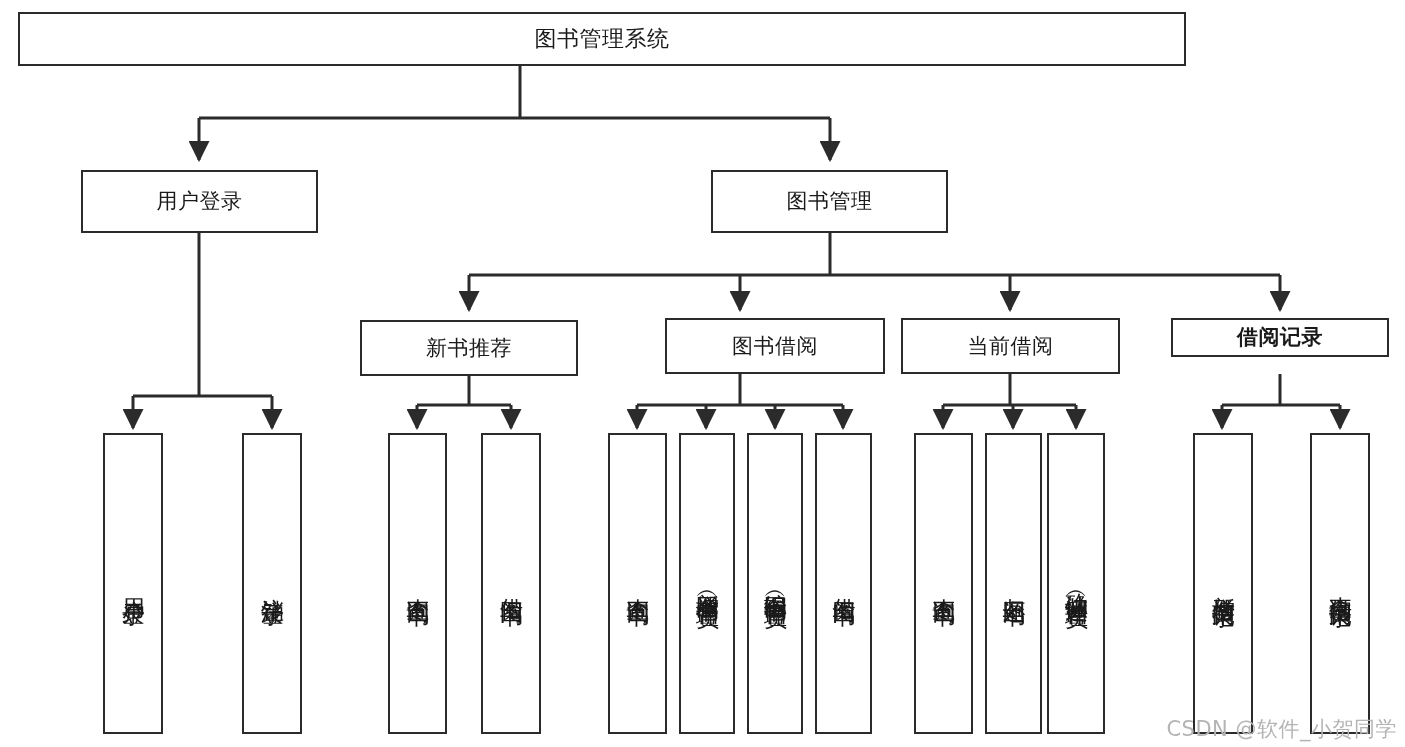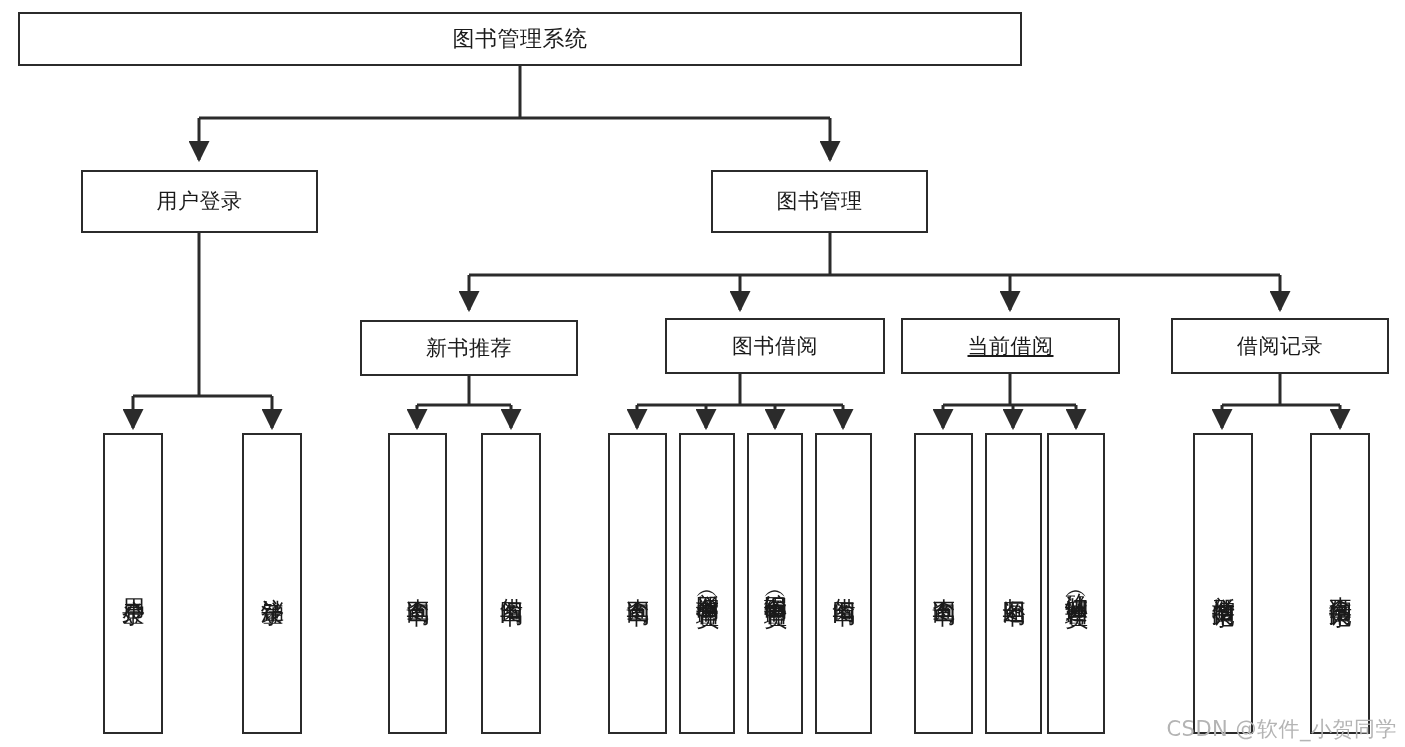--- a/index.html
+++ b/index.html
@@ -119,41 +119,41 @@
       <path d="M 1013 405 L 1013 428" marker-end="url(#arrow)"></path>
       <path d="M 1076 405 L 1076 428" marker-end="url(#arrow)"></path>
 
       <path d="M 1280 374 L 1280 405"></path>
       <path d="M 1222 405 L 1340 405"></path>
       <path d="M 1222 405 L 1222 428" marker-end="url(#arrow)"></path>
       <path d="M 1340 405 L 1340 428" marker-end="url(#arrow)"></path>
     </g>
   </svg>
 
-  <div class="node root horiz" style="left:18px; top:12px; width:1004px; height:54px;">
+  <div class="node root horiz" style="left:18px; top:12px; width:1168px; height:54px;">
     <span class="lbl">图书管理系统</span>
   </div>
 
   <div class="node horiz" style="left:81px; top:170px; width:237px; height:63px;">
     <span class="lbl">用户登录</span>
   </div>
-  <div class="node horiz" style="left:711px; top:170px; width:217px; height:63px;">
+  <div class="node horiz" style="left:711px; top:170px; width:237px; height:63px;">
     <span class="lbl">图书管理</span>
   </div>
 
   <div class="node horiz" style="left:360px; top:320px; width:218px; height:56px;">
     <span class="lbl">新书推荐</span>
   </div>
   <div class="node horiz" style="left:630px; top:318px; width:220px; height:56px;margin-left:35px;">
     <span class="lbl">图书借阅</span>
   </div>
-  <div class="node horiz" style="left:901px; top:318px; width:219px; height:56px;text-decoration:underline;">
+  <div class="node horiz" style="left:901px; top:318px; width:219px; height:56px;">
     <span class="lbl">当前借阅</span>
   </div>
-  <div class="node horiz" style="left:1171px; top:318px; width:218px; height:56px;">
+  <div class="node horiz" style="left:1171px; top:318px; width:218px; height:39px;font-weight:bold;">
     <span class="lbl">借阅记录</span>
   </div>
 
   <div class="node vert" style="left:103px; top:433px; width:60px; height:301px;">
     <span class="lbl">用户登录</span>
   </div>
   <div class="node vert" style="left:242px; top:433px; width:60px; height:301px;">
     <span class="lbl">注销登录</span>
   </div>
 

